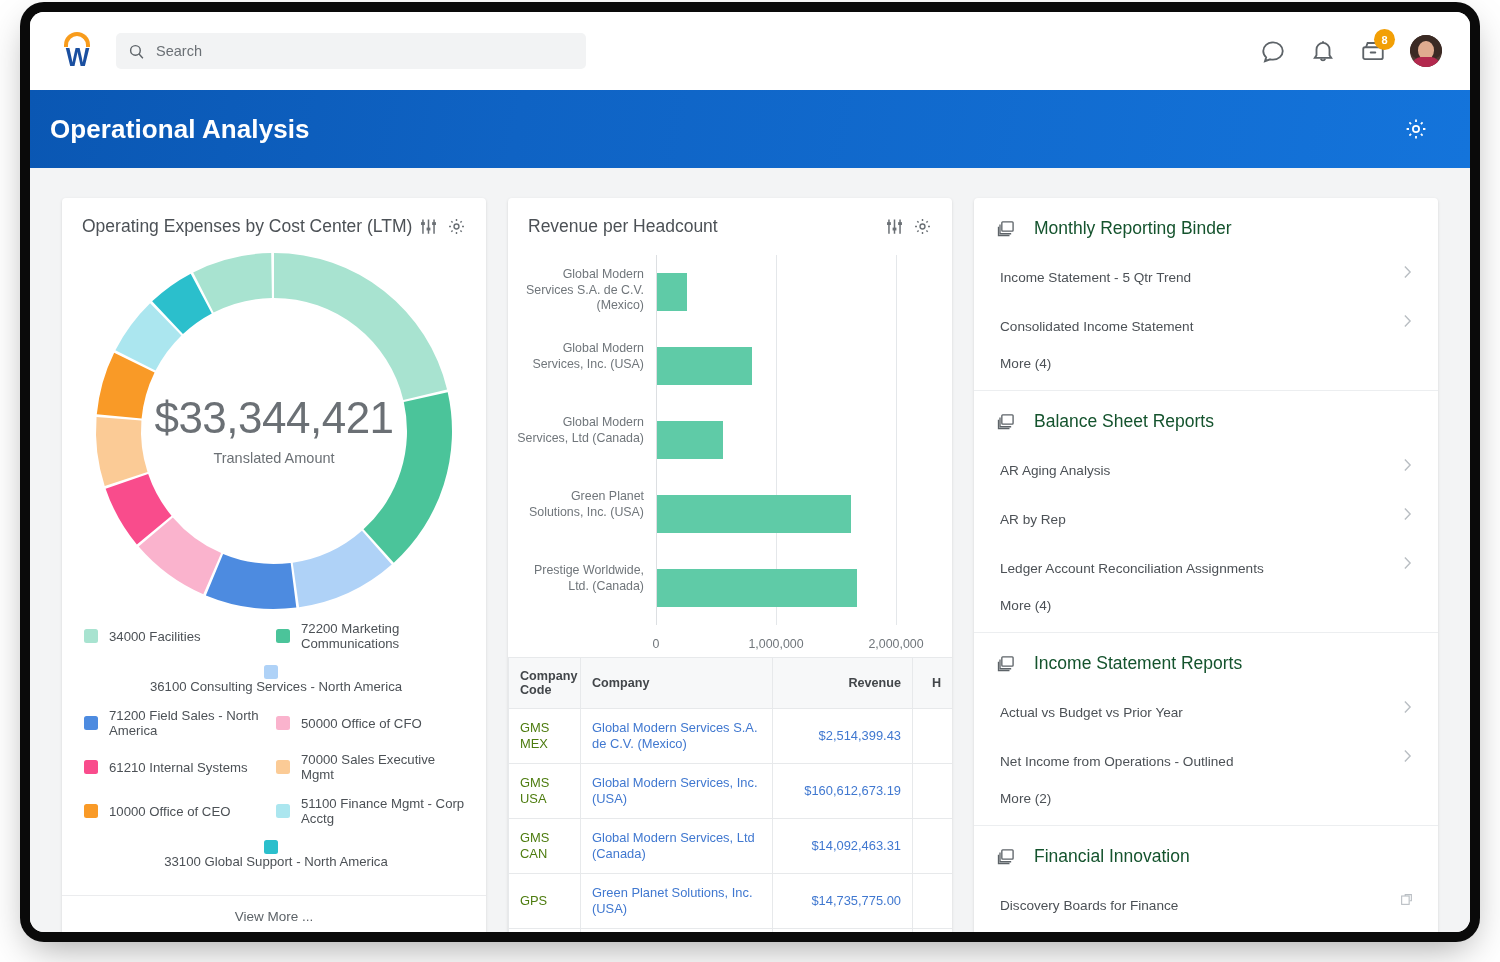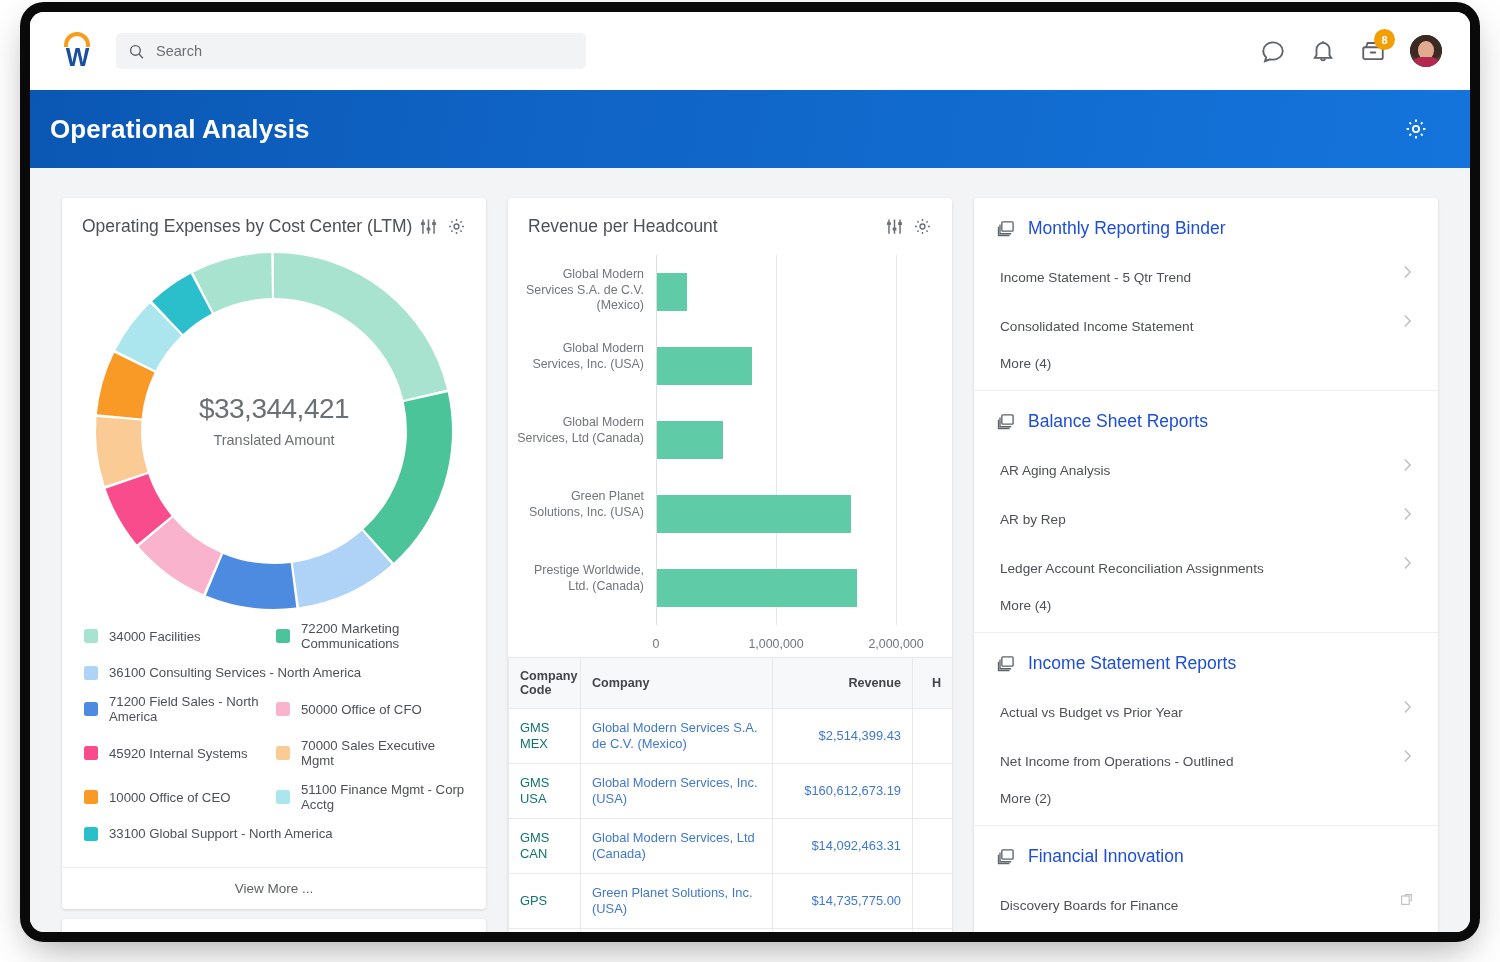--- a/index.html
+++ b/index.html
@@ -139,35 +139,35 @@
   .card-title { font-size: 17.5px; color: #4c5156; }
   .card-head-icons { margin-left: auto; display: flex; align-items: center; gap: 9px; }
   .hicon { width: 19px; height: 19px; cursor: pointer; }
 
   
   #donut-wrap { position: relative; height: 372px; }
   #donut-center {
     position: absolute; left: 0; right: 0; top: 148px;
     text-align: center;
   }
-  #donut-value { font-size: 28px; color: #6b7075; letter-spacing: -0.5px; }
+  #donut-value { font-size: 44px; color: #6b7075; letter-spacing: -0.5px; }
   #donut-label { font-size: 14.5px; color: #6b7075; margin-top: 7px; }
 
   
   #legend {
     padding: 4px 18px 12px 22px;
     display: flex; flex-wrap: wrap;
   }
   .legend-item {
     display: flex; align-items: center;
     margin: 0 0 14px 0;
     font-size: 13.2px; color: #4c5156;
   }
   .legend-item.half { width: 50%; }
-  .legend-item.full { width: 100%; }
+  .legend-item.full { width: 100%; flex-direction: column; }
   .sw { width: 14px; height: 14px; border-radius: 2.5px; margin-right: 11px; flex: 0 0 auto; }
 
   #view-more {
     border-top: 1px solid #ebecee;
     text-align: center; padding: 13px 0;
     font-size: 13.5px; color: #5d6368; cursor: pointer;
   }
   #supplier-card { height: 64px; }
 
   
@@ -190,34 +190,34 @@
     background: #F7F8F9;
     border: 1px solid #e7e9eb;
     font-size: 12.6px; font-weight: bold; color: #42464a;
     padding: 11px 11px; vertical-align: middle;
     text-align: left;
   }
   #rev-table th.num, #rev-table td.num { text-align: right; }
   #rev-table td {
     border: 1px solid #e7e9eb;
     font-size: 12.9px; padding: 11px 11px;
-    vertical-align: middle; color: #0f766e;
+    vertical-align: middle; color: #4d7c0f;
     line-height: 16px;
   }
   #rev-table td.link { color: #4078D0; cursor: pointer; }
   #rev-table td.amt { color: #4078D0; }
   #table-scroll { overflow: hidden; padding: 0 0 0 0; }
 
   
   #col-right { flex: 1 1 auto; }
   #right-card { height: 100%; overflow: hidden; }
   .sect { padding: 20px 26px 8px 22px; border-bottom: 1px solid #eceef0; }
   .sect:last-child { border-bottom: none; }
   .sect-head { display: flex; align-items: center; margin-bottom: 8px; }
-  .sect-title { font-size: 17.5px; color: #1d4ed8; margin-left: 12px; }
+  .sect-title { font-size: 17.5px; color: #14532d; margin-left: 18px; }
   .binder-icon { width: 20px; height: 20px; flex: 0 0 auto; }
   .rep-row {
     display: flex; align-items: center;
     padding: 11px 0 11px 4px;
     cursor: pointer;
   }
   .rep-label { font-size: 13.6px; color: #4c5156; margin-top: 12px; }
   .chev { margin-left: auto; width: 9px; height: 14px; flex: 0 0 auto; }
   .ext { margin-left: auto; width: 11px; height: 11px; flex: 0 0 auto; }
   .more-row {
@@ -342,21 +342,21 @@
             <div class="legend-item half">
               <span class="sw" style="background: rgb(77, 139, 224);"></span>
               <span>71200 Field Sales - North America</span>
             </div>
             <div class="legend-item half">
               <span class="sw" style="background: rgb(250, 179, 205);"></span>
               <span>50000 Office of CFO</span>
             </div>
             <div class="legend-item half">
               <span class="sw" style="background: rgb(249, 76, 140);"></span>
-              <span>45920 Internal Systems</span>
+              <span>61210 Internal Systems</span>
             </div>
             <div class="legend-item half">
               <span class="sw" style="background: rgb(251, 203, 150);"></span>
               <span>70000 Sales Executive Mgmt</span>
             </div>
             <div class="legend-item half">
               <span class="sw" style="background: rgb(249, 154, 39);"></span>
               <span>10000 Office of CEO</span>
             </div>
             <div class="legend-item half">

